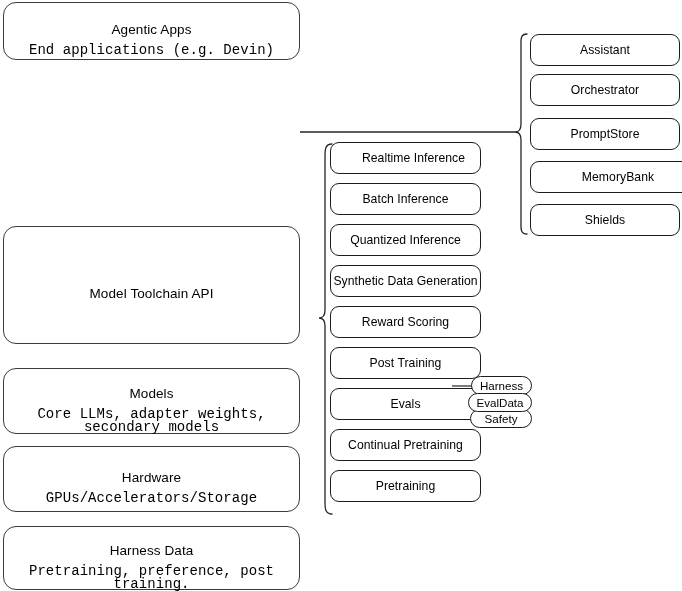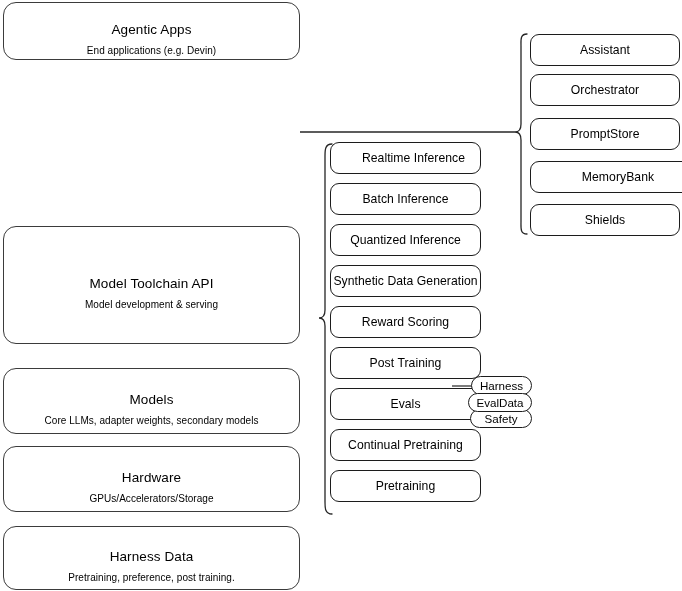--- a/index.html
+++ b/index.html
@@ -36,24 +36,25 @@
     border-width: 1px;
     border-color: #3b3b3b;
   }
   .layer .title {
     font-size: 13.5px;
     line-height: 17px;
     letter-spacing: 0.1px;
     margin-top: 16px;
   }
   .layer .subtitle {
-    font-size: 10px;
+    font-size: 14px;
     line-height: 13px;
     margin-top: 6px;
     letter-spacing: 0.05px;
+    font-family: Liberation Mono, monospace;
   }
   
   .chip {
     border-radius: 9px;
     border: 1.4px solid #1c1c1c;
     font-size: 12.2px;
     line-height: 16px;
     letter-spacing: 0.05px;
   }
   
@@ -79,21 +80,20 @@
 <div id="canvas">
 
   <div class="node layer" style="left:3px; top:2px; width:297px; height:58px;">
     <div class="title">Agentic Apps</div>
     <div class="subtitle">End applications (e.g. Devin)</div>
   </div>
 
 
   <div class="node layer" style="left:3px; top:226px; width:297px; height:118px;">
     <div class="title">Model Toolchain API</div>
-    <div class="subtitle">Model development &amp; serving</div>
   </div>
 
   <div class="node layer" style="left:3px; top:368px; width:297px; height:66px;">
     <div class="title">Models</div>
     <div class="subtitle">Core LLMs, adapter weights, secondary models</div>
   </div>
 
   <div class="node layer" style="left:3px; top:446px; width:297px; height:66px;">
     <div class="title">Hardware</div>
     <div class="subtitle">GPUs/Accelerators/Storage</div>

